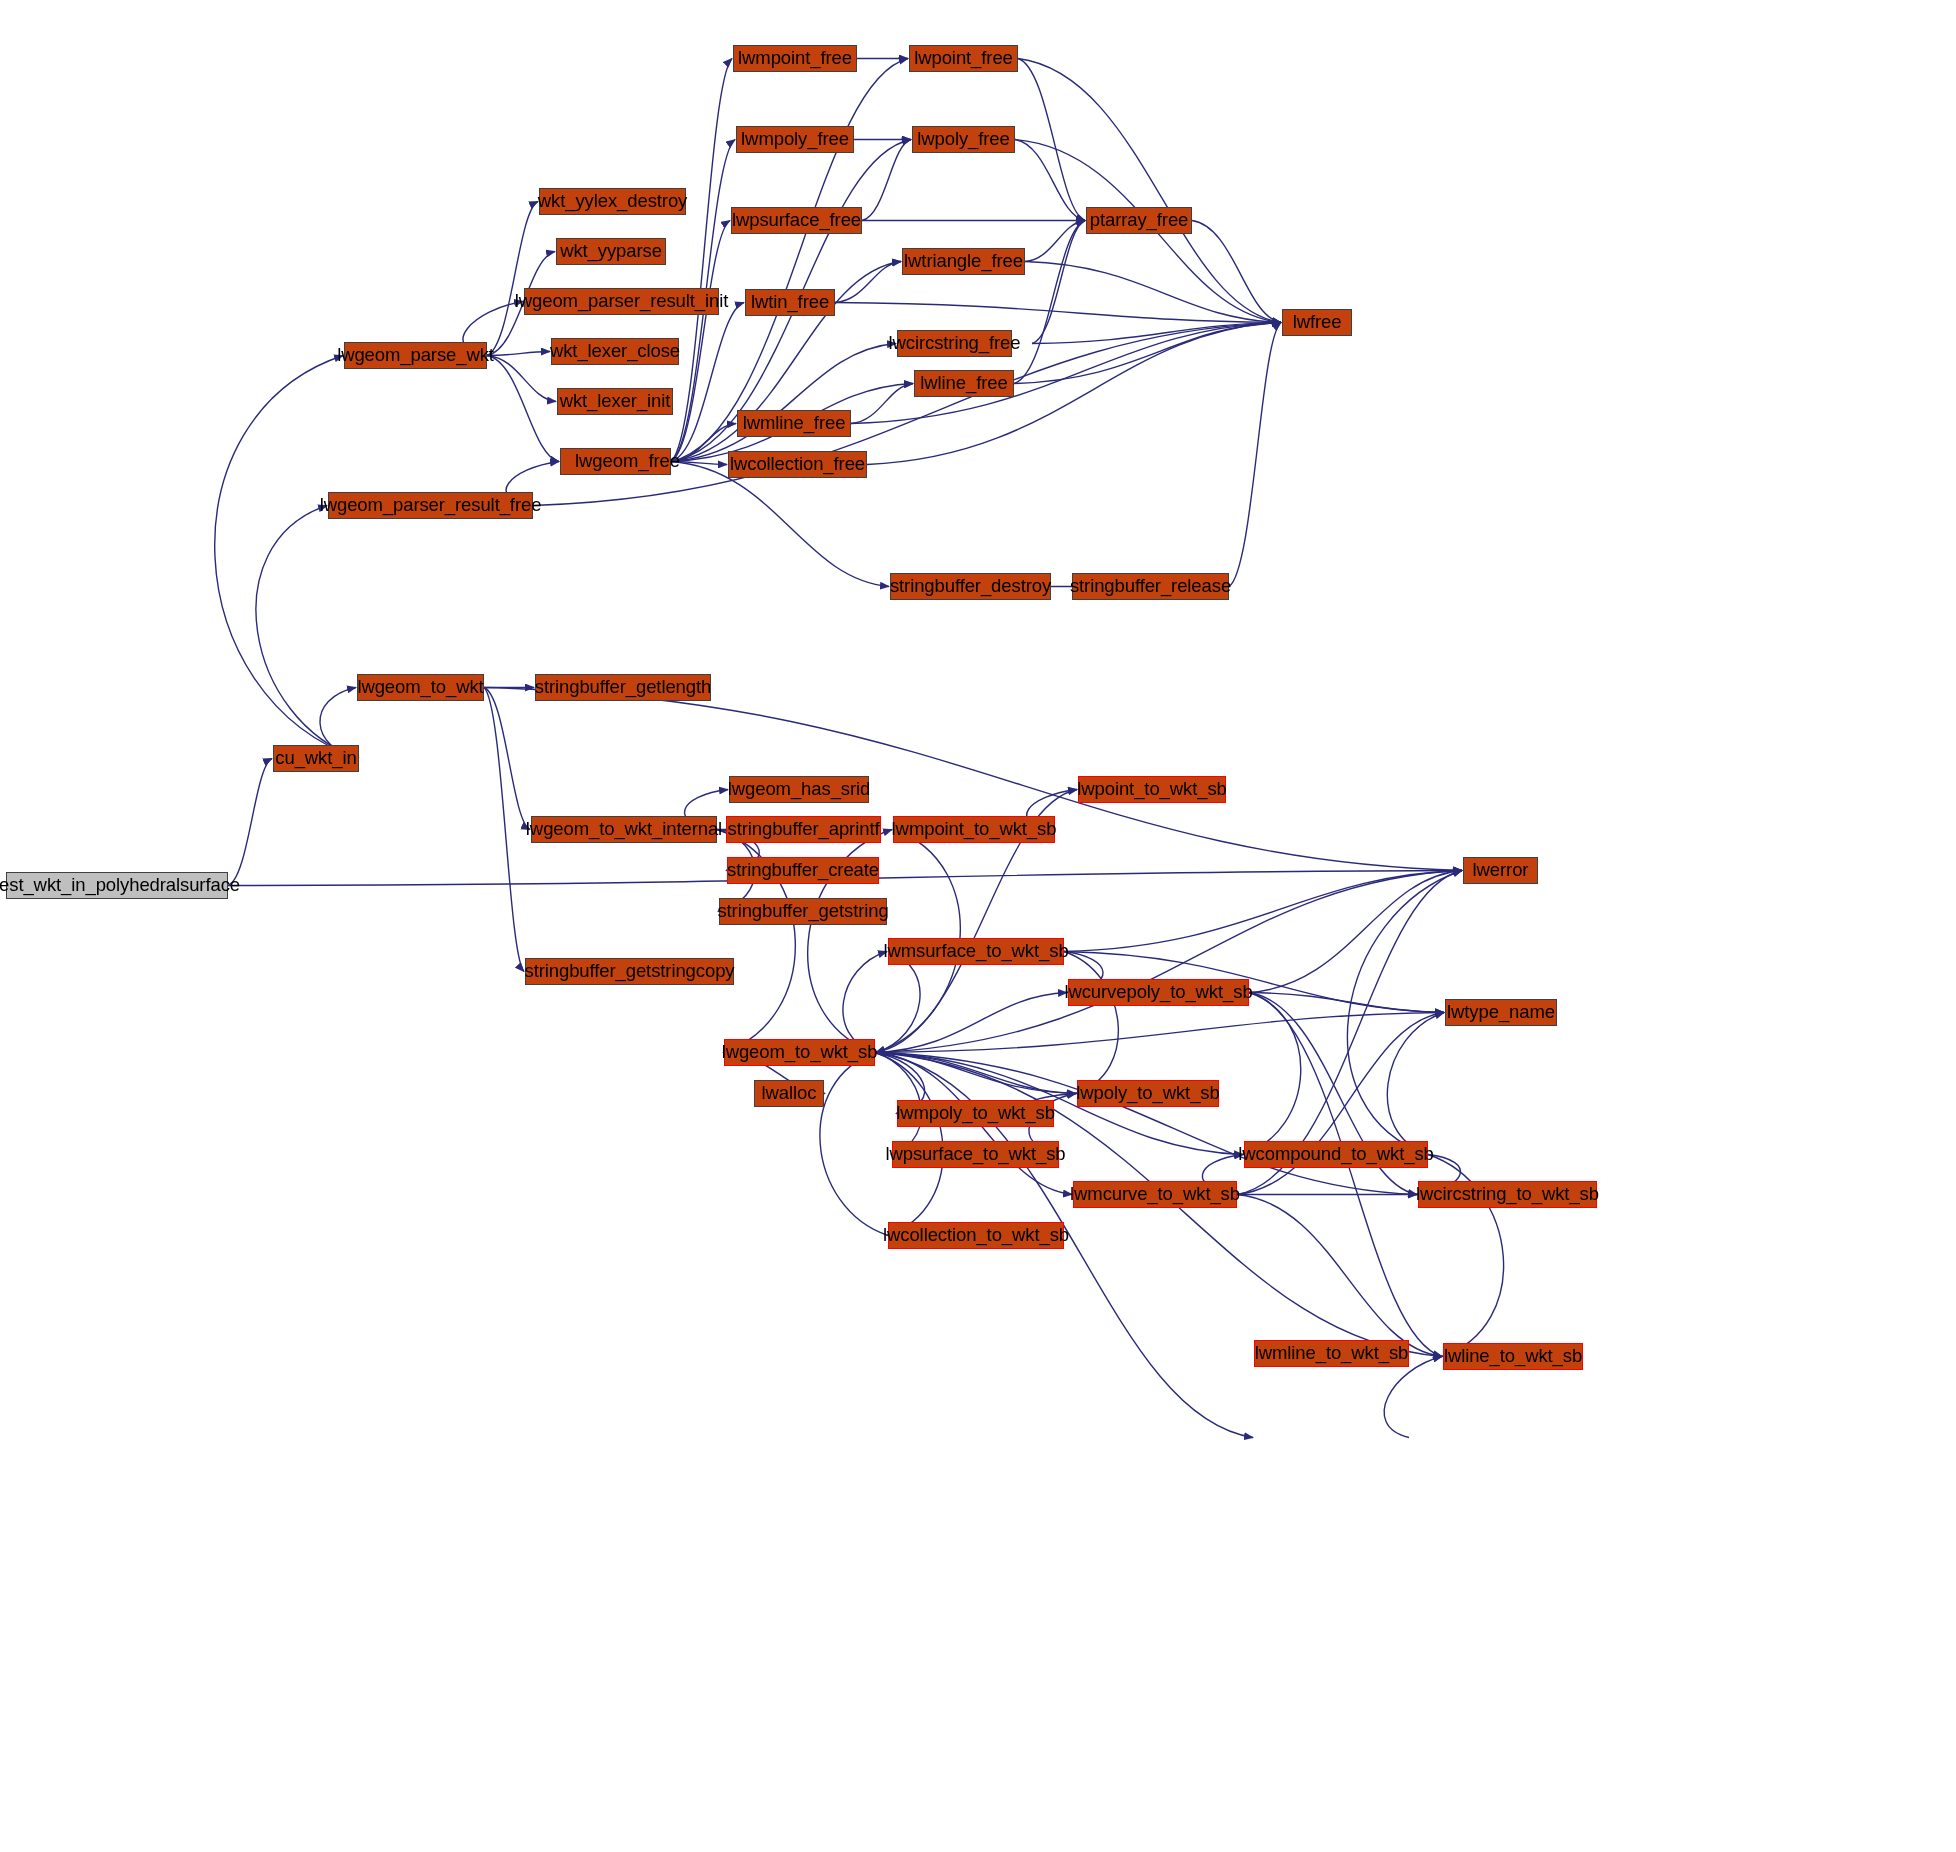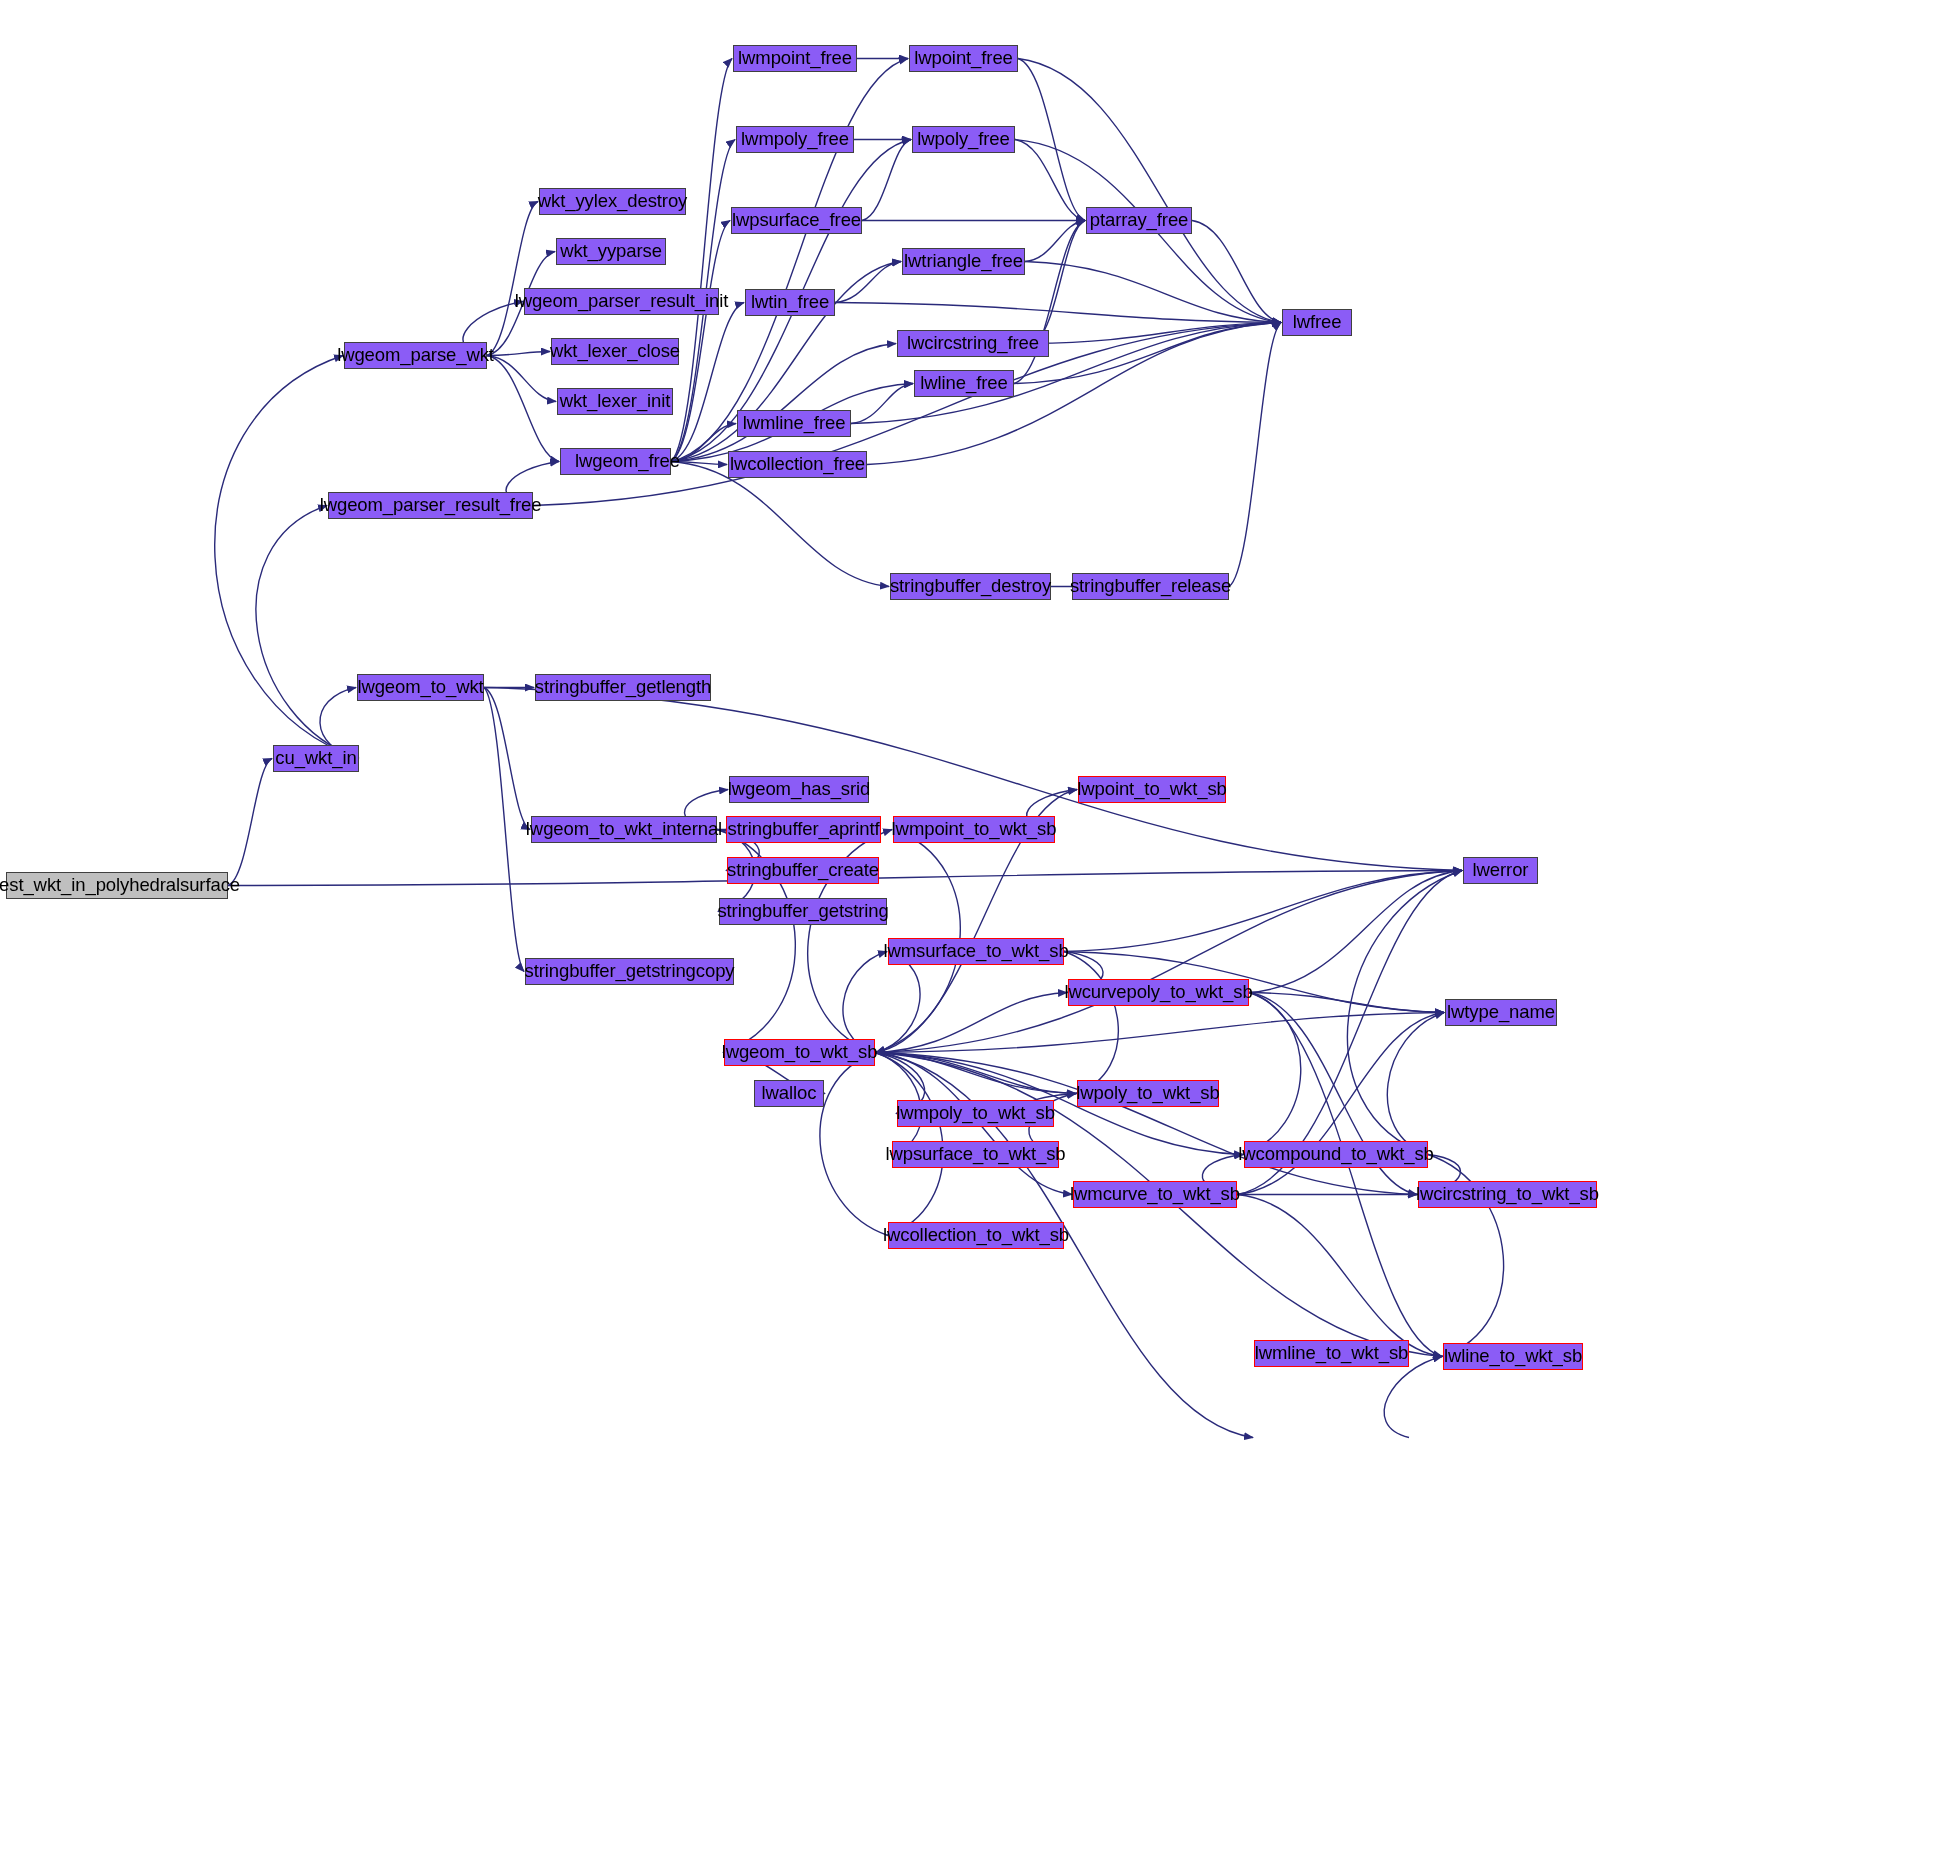--- a/index.html
+++ b/index.html
@@ -22,21 +22,21 @@
     width: 1956px;
     height: 1852px;
     pointer-events: none;
   }
   .node {
     position: absolute;
     box-sizing: border-box;
     display: flex;
     align-items: center;
     justify-content: center;
-    background: #8b5cf6;
+    background: #c2410c;
     border: 1px solid #404040;
     color: #000000;
     font-size: 18.5px;
     line-height: 1;
     white-space: nowrap;
     letter-spacing: -0.1px;
   }
   .node.red {
     border-color: #ff0000;
   }
@@ -208,21 +208,21 @@
       </div>
       <div class="node" style="left: 902px; top: 248px; width: 123px; height: 27px;">
         <span class="node-label">lwtriangle_free</span>
       </div>
       <div class="node" style="left: 745px; top: 289px; width: 90px; height: 27px;">
         <span class="node-label">lwtin_free</span>
       </div>
       <div class="node" style="left: 1282px; top: 309px; width: 70px; height: 27px;">
         <span class="node-label">lwfree</span>
       </div>
-      <div class="node" style="left: 897px; top: 330px; width: 152px; height: 27px;">
+      <div class="node" style="left: 897px; top: 330px; width: 115px; height: 27px;">
         <span class="node-label">lwcircstring_free</span>
       </div>
       <div class="node" style="left: 914px; top: 370px; width: 100px; height: 27px;">
         <span class="node-label">lwline_free</span>
       </div>
       <div class="node" style="left: 737px; top: 410px; width: 114px; height: 27px;">
         <span class="node-label">lwmline_free</span>
       </div>
       <div class="node" style="left: 728px; top: 451px; width: 139px; height: 27px;">
         <span class="node-label">lwcollection_free</span>

